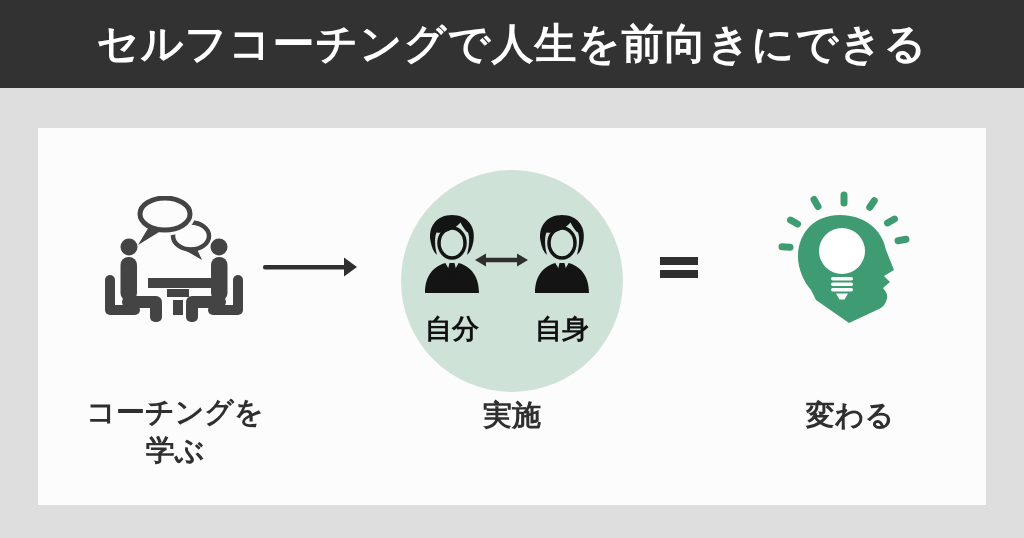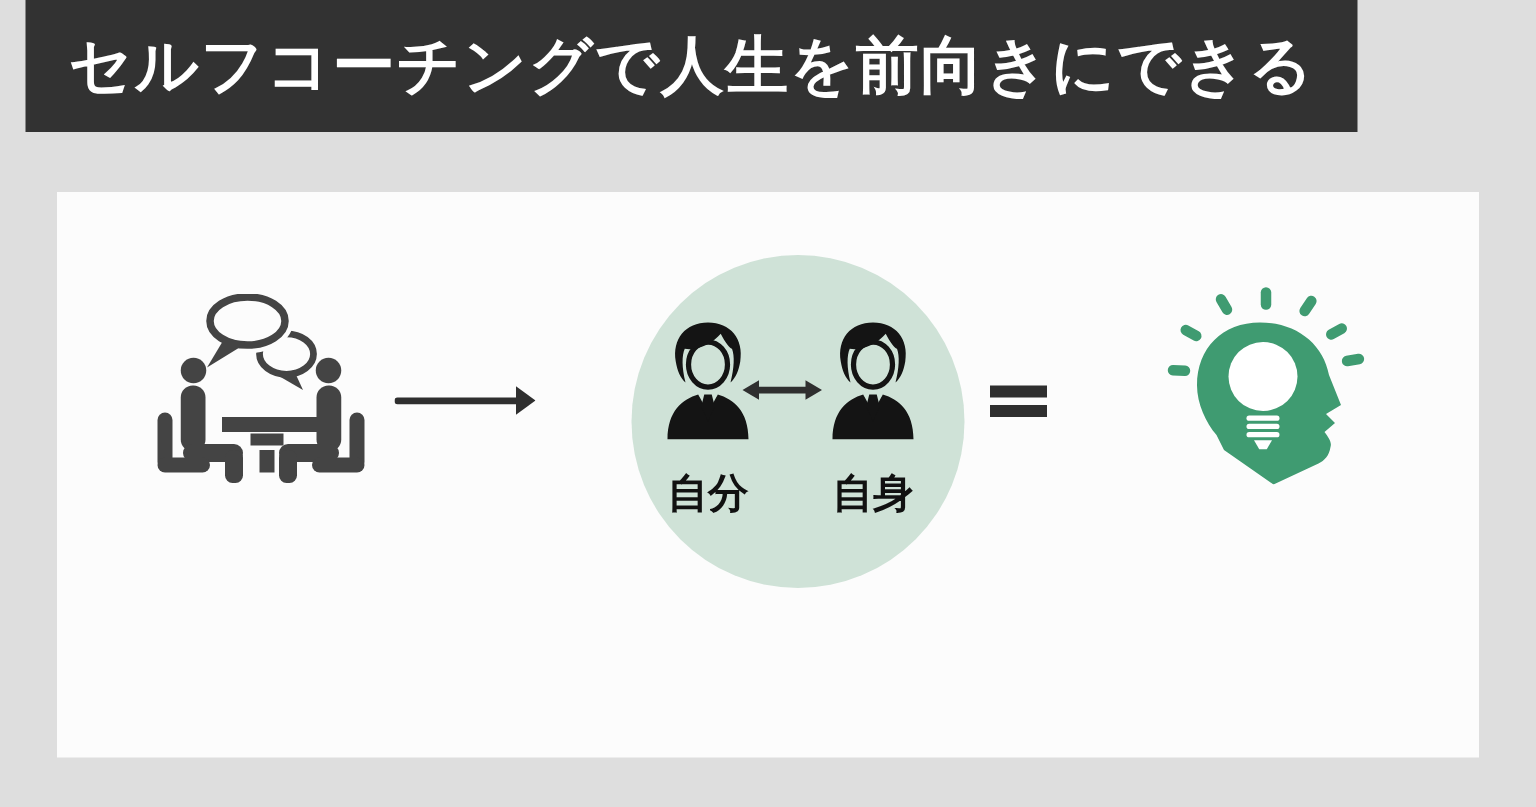--- a/index.html
+++ b/index.html
@@ -2,21 +2,21 @@
 <html style="--header-bg: #323232; --page-bg: #dedede; --card-bg: #fcfcfc; --circle-bg: #cfe2d7; --icon-gray: #444444; --icon-black: #141414; --accent-green: #3f9b71; --text: #2f2f2f;"><head>
 <meta charset="utf-8">
 <style>
   html,body{margin:0;padding:0;}
   .page{
     position:relative;width:1024px;height:538px;overflow:hidden;
     background:var(--page-bg,#dedede);
     font-family:"Liberation Sans","DejaVu Sans",sans-serif;
   }
   .titlebar{
-    position:absolute;left:17px;top:0;width:888px;height:88px;
+    position:absolute;left:0;top:0;width:1024px;height:88px;
     background:var(--header-bg,#323232);
     display:flex;align-items:center;justify-content:center;
   }
   .title{
     color:#ffffff;font-size:42px;font-weight:700;letter-spacing:1px;white-space:nowrap;
   }
   .card{
     position:absolute;left:38px;top:128px;width:948px;height:377px;
     background:var(--card-bg,#fcfcfc);
   }
@@ -25,21 +25,21 @@
   .caption{
     position:absolute;width:300px;text-align:center;
     color:var(--text,#2f2f2f);font-size:29px;font-weight:700;line-height:38px;
     white-space:nowrap;
   }
   .cap-learn{left:-13px;top:265px;}
   .cap-practice{left:324px;top:268px;}
   .cap-result{left:662px;top:268px;}
   
   .circle{
-    position:absolute;left:383px;top:42px;width:222px;height:222px;border-radius:50%;
+    position:absolute;left:363px;top:42px;width:222px;height:222px;border-radius:50%;
     background:var(--circle-bg,#cfe2d7);
   }
   .person-label{
     position:absolute;width:80px;top:146px;text-align:center;
     color:#111;font-size:27px;font-weight:700;line-height:27px;white-space:nowrap;
   }
   .pl-left{left:11px;}
   .pl-right{left:121px;}
   
   .equals{position:absolute;left:622px;top:129px;width:38px;}
@@ -88,20 +88,24 @@
       <rect class="f-gray" x="82" y="100" width="40" height="12" rx="6"></rect>
       <rect class="f-gray" x="82" y="104" width="12" height="22" rx="5"></rect>
       <rect class="f-gray" x="129" y="79" width="10" height="38" rx="5"></rect>
       <rect class="f-gray" x="104" y="109" width="35" height="10" rx="5"></rect>
 
       <rect class="f-gray" x="44" y="82" width="65" height="10"></rect>
       <rect class="f-gray" x="63" y="93" width="22" height="8"></rect>
       <rect class="f-gray" x="69" y="104" width="10" height="15"></rect>
     </svg>
 
+    <div class="caption cap-learn">
+      <div>コーチングを</div>
+      <div>学ぶ</div>
+    </div>
 
     <svg class="abs" style="left:225px;top:127px;" width="94" height="24" viewBox="0 0 94 24" aria-hidden="true">
       <rect class="f-arrow" x="0" y="10" width="84" height="4.5" rx="2"></rect>
       <path class="f-arrow" d="M81 2.5 L94 12 L81 21.5 Z"></path>
     </svg>
 
     <div class="circle">
 
       <svg class="abs" style="left:19px;top:43px;" width="64" height="80" viewBox="0 0 64 80" aria-hidden="true">
         <ellipse cx="32" cy="30" rx="13" ry="15" fill="none" class="s-black" stroke-width="3.5"></ellipse>
@@ -123,20 +127,21 @@
         <path class="f-black" d="M5 80 C5 61 15 53 25.5 50 L32 58.5 L38.5 50 C49 53 59 61 59 80 Z"></path>
         <path class="f-circle" d="M25.5 50 L38.5 50 L32 62 Z"></path>
         <path class="f-black" d="M29.5 50 L34.5 50 L36.5 58 L32 68 L27.5 58 Z"></path>
       </svg>
 
       <div class="person-label pl-left">自分</div>
       <div class="person-label pl-right">自身</div>
     </div>
 
     <div class="caption cap-practice">
+      <div>実施</div>
     </div>
 
     <div class="equals">
       <span class="bar"></span>
       <span class="bar"></span>
     </div>
 
     <svg class="abs" style="left:722px;top:63px;" width="152" height="132" viewBox="0 0 152 132" aria-hidden="true">
 
       <g>
@@ -152,16 +157,17 @@
       <path class="f-green" d="M80 24 C104 24 122 38 126 59 L134 79 L124 85 L130 91 L123 97 C126 101 128 104 127 107 C126 113 123 116 119 118 L89 132 L56 109 L51 99 C44 91 38 78 38 66 C38 41 55 24 80 24 Z"></path>
 
       <circle class="f-white" cx="82" cy="60" r="23"></circle>
       <rect class="f-white" x="71" y="86" width="22" height="3.5" rx="1.75"></rect>
       <rect class="f-white" x="71" y="91.5" width="22" height="3.5" rx="1.75"></rect>
       <rect class="f-white" x="71" y="97" width="22" height="3.5" rx="1.75"></rect>
       <path class="f-white" d="M76 102.5 L88 102.5 L84.5 108.5 L79.5 108.5 Z"></path>
     </svg>
 
     <div class="caption cap-result">
+      <div>変わる</div>
     </div>
 
   </main>
 </div>
 
 </body></html>

